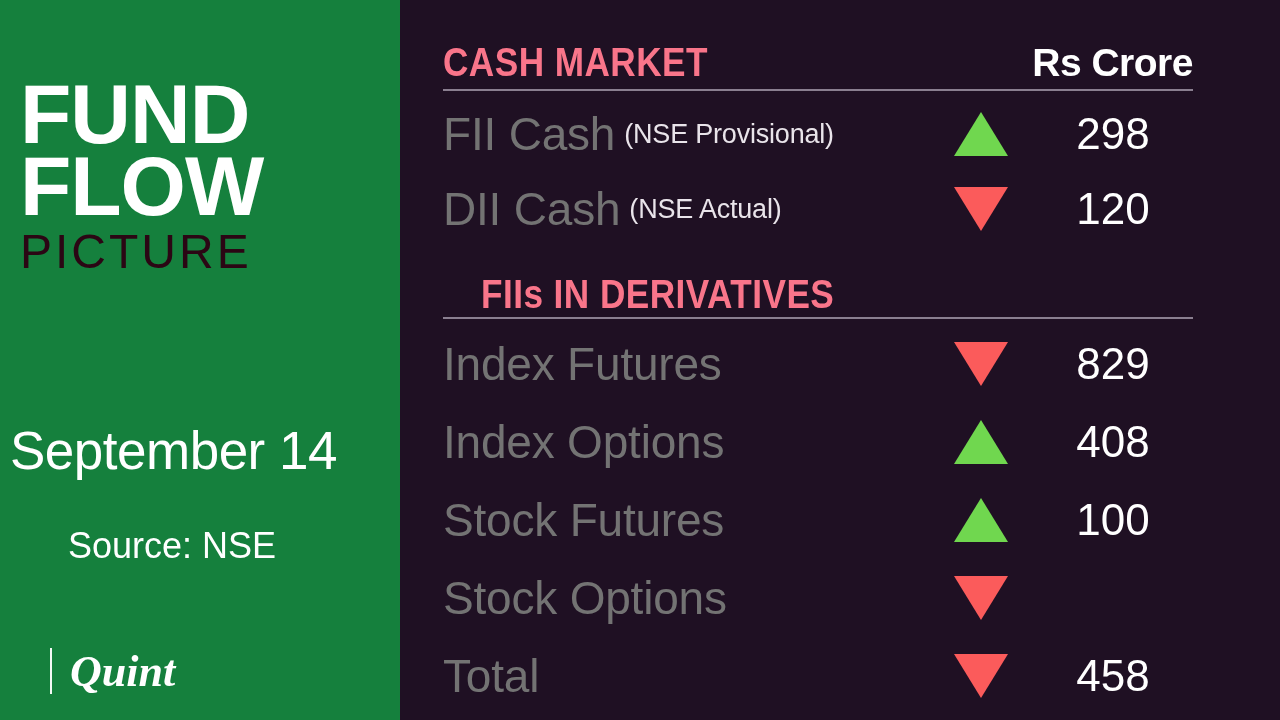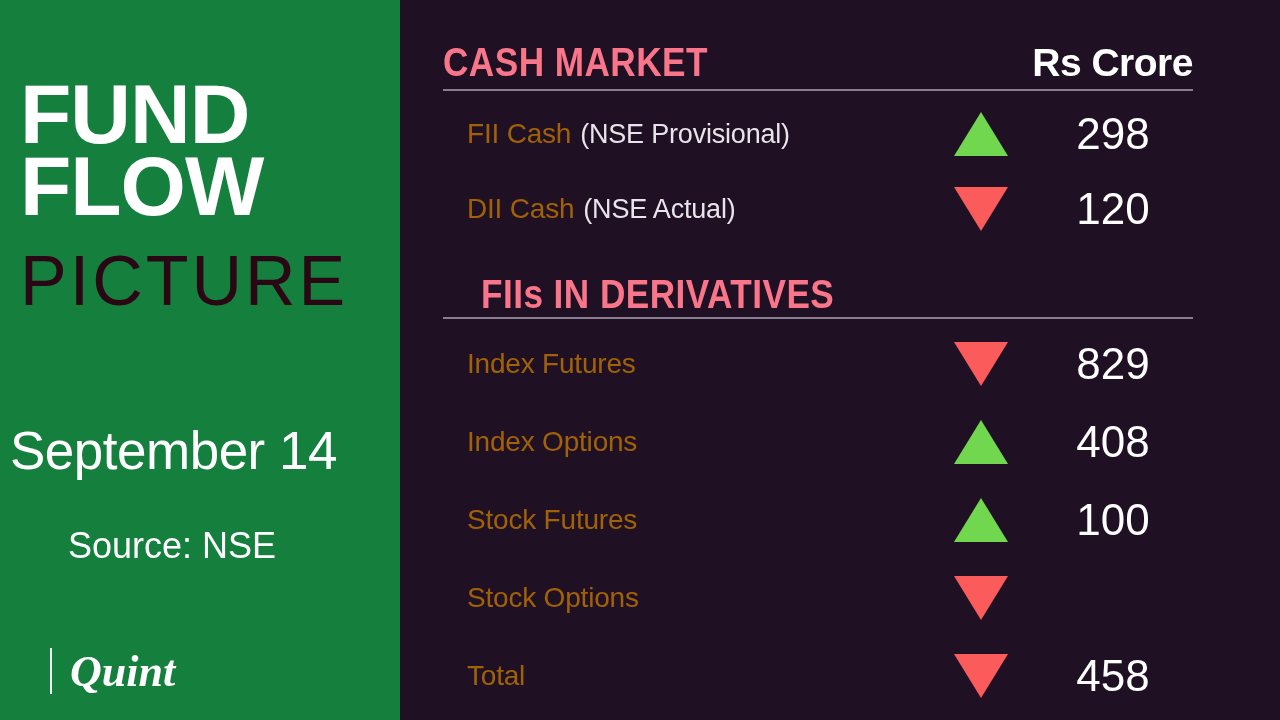--- a/index.html
+++ b/index.html
@@ -38,25 +38,25 @@
     color: #ffffff;
     font-size: 84px;
     line-height: 0.86;
     letter-spacing: -1px;
     white-space: nowrap;
   }
   .brand-sub {
     font-family: "Liberation Sans", sans-serif;
     font-weight: 300;
     color: #2b0614;
-    font-size: 70px;
+    font-size: 48px;
     line-height: 1.0;
     letter-spacing: 3px;
     white-space: nowrap;
-    margin-top: 24px;
+    margin-top: 6px;
   }
   .date-text {
     position: absolute;
     left: 10px;
     top: 420px;
     width: 420px;
     font-size: 53px;
     color: #ffffff;
     font-weight: 400;
     white-space: nowrap;
@@ -149,26 +149,25 @@
 
   .row {
     position: absolute;
     left: 43px;
     width: 750px;
     height: 62px;
     display: flex;
     align-items: center;
   }
   .row-label {
-    font-size: 28px;
-    color: #a16207;
+    font-size: 46px;
+    color: #737373;
     font-weight: 400;
     white-space: nowrap;
     letter-spacing: -0.2px;
-    margin-left: 24px;
   }
   .row-sublabel {
     font-size: 27px;
     color: #e9e4ea;
     font-weight: 400;
     margin-left: 9px;
     white-space: nowrap;
     letter-spacing: -0.2px;
   }
   .row-arrow {

